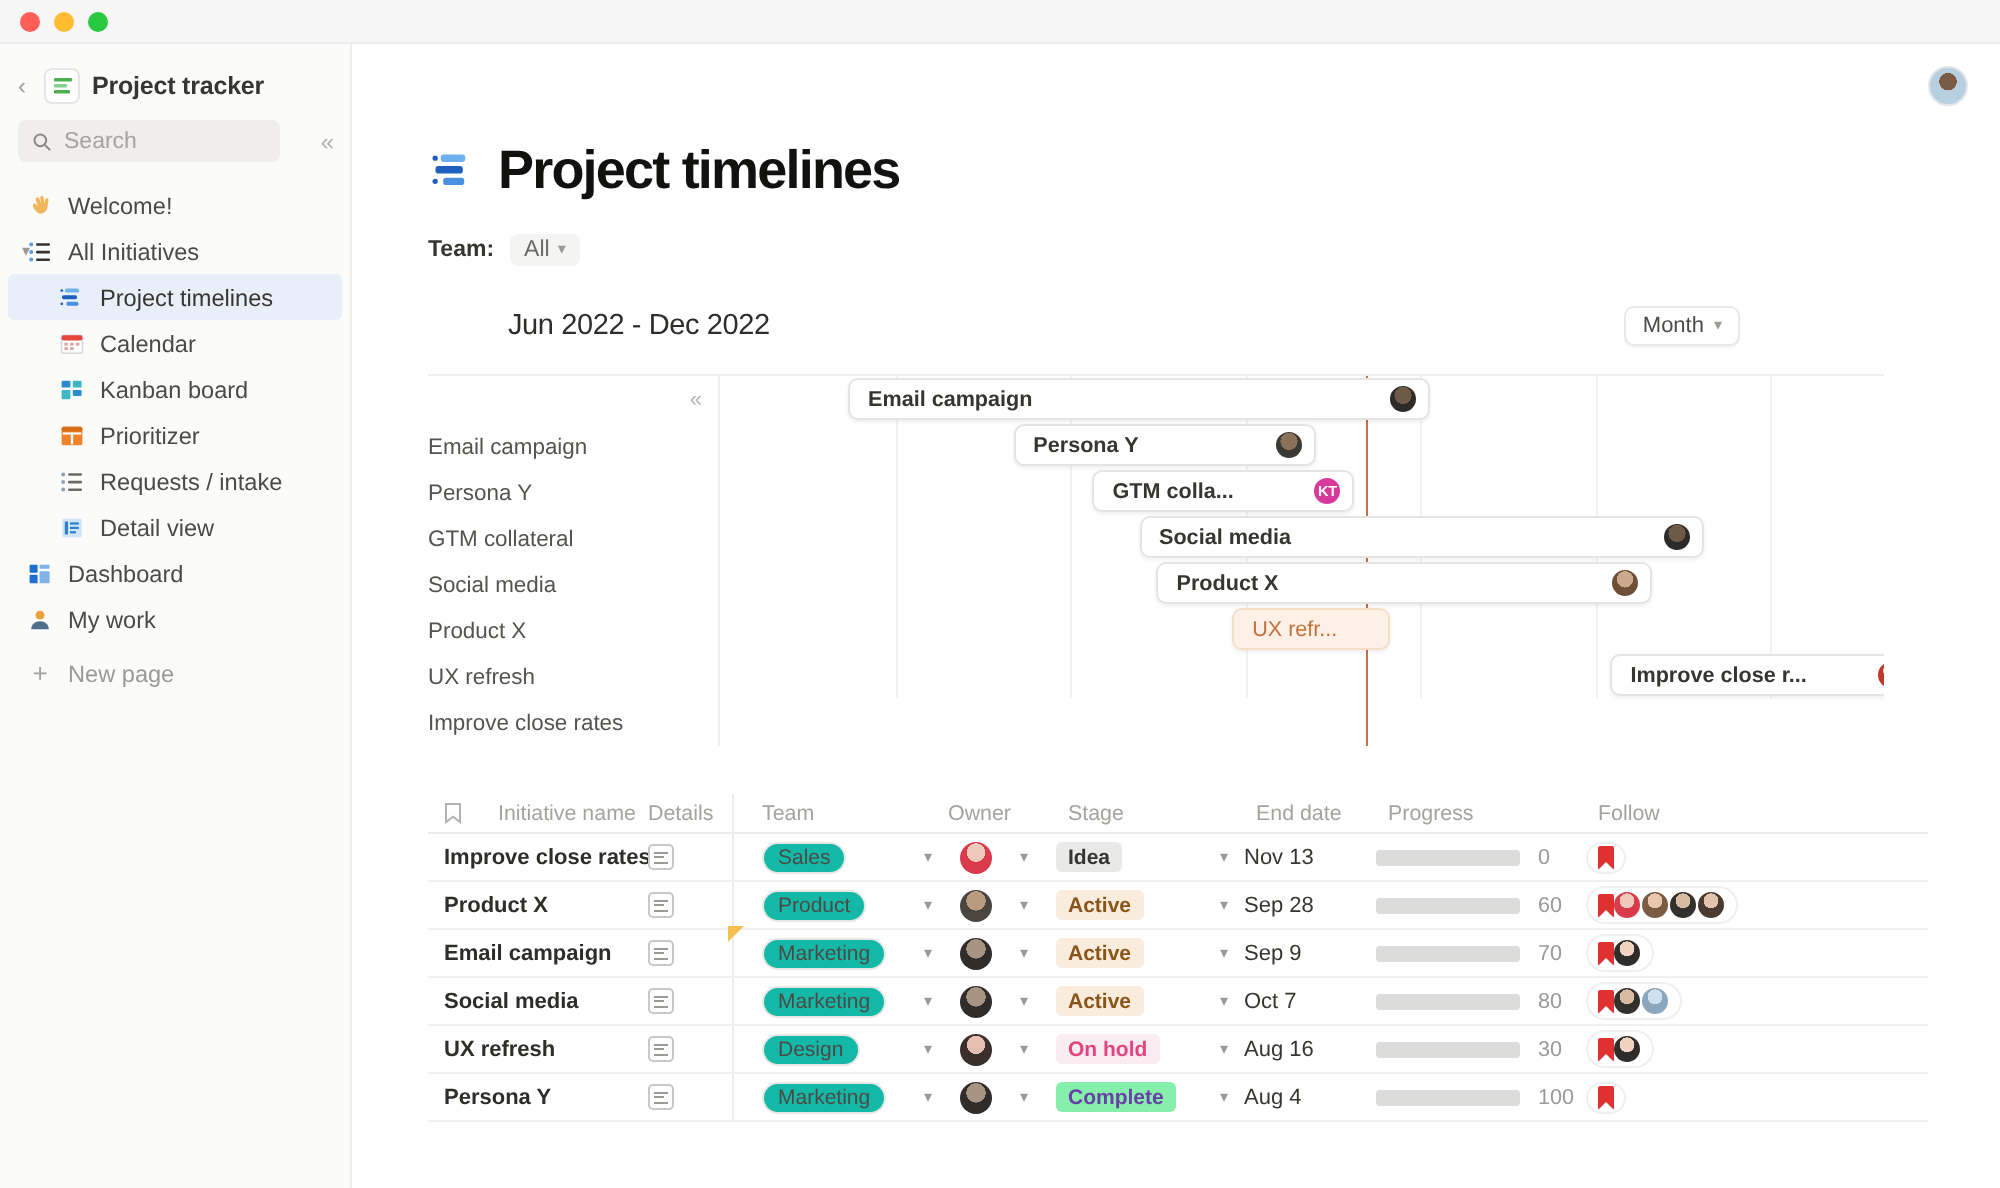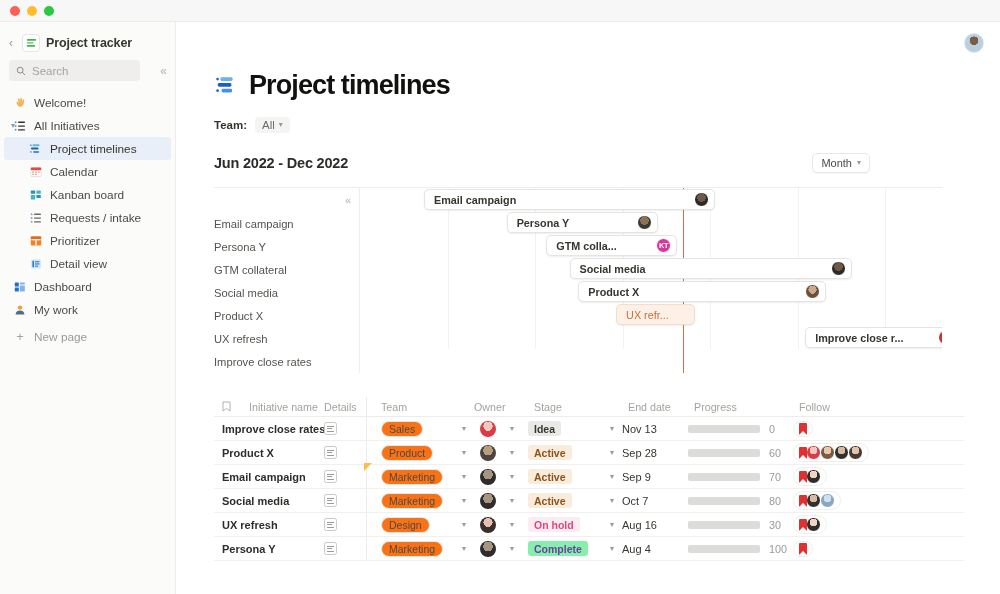--- a/index.html
+++ b/index.html
@@ -89,21 +89,21 @@
   .team-select {
     display: flex; align-items: center; gap: 4px; background: #f4f4f3;
     border-radius: 4px; padding: 2px 7px; cursor: pointer;
   }
   .team-val { font-size: 11.5px; color: #6b6a66; }
   .caret { font-size: 8px; color: #9b9a97; line-height: 1; }
 
   
   .gantt-card { margin-top: 20px; margin-right: 58px; }
   .gantt-head { display: flex; align-items: center; justify-content: space-between; padding-right: 72px; }
-  .range-title { font-size: 14.5px; font-weight: 700; color: #2e2d2a; letter-spacing: -0.2px; }
+  .range-title { font-size: 14.5px; font-weight: 400; color: #2e2d2a; letter-spacing: -0.2px; margin-left: 40px; }
   .month-select {
     display: flex; align-items: center; gap: 5px; border: 1px solid #e8e8e7;
     border-radius: 5px; padding: 3px 8px; cursor: pointer; background: #fff;
     box-shadow: 0 1px 1px rgba(15,15,15,0.04);
   }
   .month-val { font-size: 11px; color: #4b4a47; }
 
   .gantt-grid { margin-top: 14px; position: relative; display: flex; border-top: 1px solid #eeeeed; }
   .gantt-left { width: 146px; flex: 0 0 146px; border-right: 1px solid #eeeeed; position: relative; }
   .gl-head { height: 24px; display: flex; align-items: center; justify-content: flex-end; padding-right: 8px; }
@@ -158,21 +158,21 @@
 
   .name-txt { font-weight: 700; font-size: 11px; color: #2e2d2a; white-space: nowrap; }
   .detail-ico {
     width: 13px; height: 13px; border: 1px solid #c9c8c5; border-radius: 2.5px;
     display: flex; flex-direction: column; justify-content: center; gap: 1.5px; padding: 0 2px;
   }
   .detail-ico i { display: block; height: 1px; background: #9b9a97; }
   .detail-ico i:nth-child(2) { width: 70%; }
   .pill-team {
     border: 1px solid #e7e7e6; border-radius: 11px; padding: 1px 7px;
-    font-size: 10.5px; color: #4b4a47; background: #f97316; white-space: nowrap;
+    font-size: 10.5px; color: #4b4a47; background: #14b8a6; white-space: nowrap;
   }
   .av-row { width: 16px; height: 16px; border-radius: 50%; }
   .av-row.r1 { background: radial-gradient(circle at 50% 33%, #f0c9bd 0 34%, #d93b4a 35% 100%); }
   .av-row.r2 { background: radial-gradient(circle at 50% 34%, #b79c7e 0 36%, #4a4540 37% 100%); }
   .av-row.r3 { background: radial-gradient(circle at 50% 34%, #a79481 0 36%, #2e2d2b 37% 100%); }
   .av-row.r4 { background: radial-gradient(circle at 50% 34%, #e7bfb0 0 34%, #3a2f2c 35% 100%); }
 
   .pill-stage { border-radius: 3px; padding: 1.5px 6px; font-size: 10.5px; font-weight: 700; white-space: nowrap; }
   .s-idea     { background: #e9e9e7; color: #37352f; }
   .s-active   { background: #faecdd; color: #8a5418; }
@@ -302,41 +302,41 @@
               <rect x="0.8" y="6" width="4.4" height="4.6" rx="0.6" fill="#3fb7c4"></rect>
               <rect x="6.4" y="6" width="4.4" height="3" rx="0.6" fill="#2b8ccc"></rect>
             </svg>
           </span>
           <span class="nav-label">Kanban board</span>
         </div>
 
         <div class="nav-item indent1">
           <span class="nav-ico">
             <svg width="12" height="12" viewBox="0 0 12 12">
+              <rect x="0.8" y="1.4" width="10.4" height="9.2" rx="1" fill="#f0822a"></rect>
+              <rect x="0.8" y="1.4" width="10.4" height="2.4" rx="1" fill="#d96c16"></rect>
+              <rect x="5.4" y="4.2" width="1.2" height="6" fill="#fff"></rect>
+              <rect x="1.4" y="4.2" width="9.2" height="1.1" fill="#fff"></rect>
+            </svg>
+          </span>
+          <span class="nav-label">Prioritizer</span>
+        </div>
+
+        <div class="nav-item indent1">
+          <span class="nav-ico">
+            <svg width="12" height="12" viewBox="0 0 12 12">
               <circle cx="1.6" cy="2.2" r="1" fill="#8fa3b8"></circle>
                 <rect x="4" y="1.6" width="7" height="1.3" rx="0.6" fill="#6b6a66"></rect>
               <circle cx="1.6" cy="6" r="1" fill="#8fa3b8"></circle>
                 <rect x="4" y="5.4" width="7" height="1.3" rx="0.6" fill="#6b6a66"></rect>
               <circle cx="1.6" cy="9.8" r="1" fill="#8fa3b8"></circle>
                 <rect x="4" y="9.2" width="7" height="1.3" rx="0.6" fill="#6b6a66"></rect>
             </svg>
           </span>
           <span class="nav-label">Requests / intake</span>
-        </div>
-
-        <div class="nav-item indent1">
-          <span class="nav-ico">
-            <svg width="12" height="12" viewBox="0 0 12 12">
-              <rect x="0.8" y="1.4" width="10.4" height="9.2" rx="1" fill="#f0822a"></rect>
-              <rect x="0.8" y="1.4" width="10.4" height="2.4" rx="1" fill="#d96c16"></rect>
-              <rect x="5.4" y="4.2" width="1.2" height="6" fill="#fff"></rect>
-              <rect x="1.4" y="4.2" width="9.2" height="1.1" fill="#fff"></rect>
-            </svg>
-          </span>
-          <span class="nav-label">Prioritizer</span>
         </div>
 
         <div class="nav-item indent1">
           <span class="nav-ico">
             <svg width="12" height="12" viewBox="0 0 12 12">
               <rect x="1.2" y="1.4" width="9.6" height="9.2" rx="0.8" fill="#cfe4f7"></rect>
               <rect x="2.4" y="2.8" width="1.6" height="6.4" fill="#2b7fd4"></rect>
               <rect x="5" y="3.2" width="4.4" height="1.1" fill="#2b7fd4"></rect>
               <rect x="5" y="5.4" width="4.4" height="1.1" fill="#2b7fd4"></rect>
               <rect x="5" y="7.6" width="3" height="1.1" fill="#2b7fd4"></rect>

